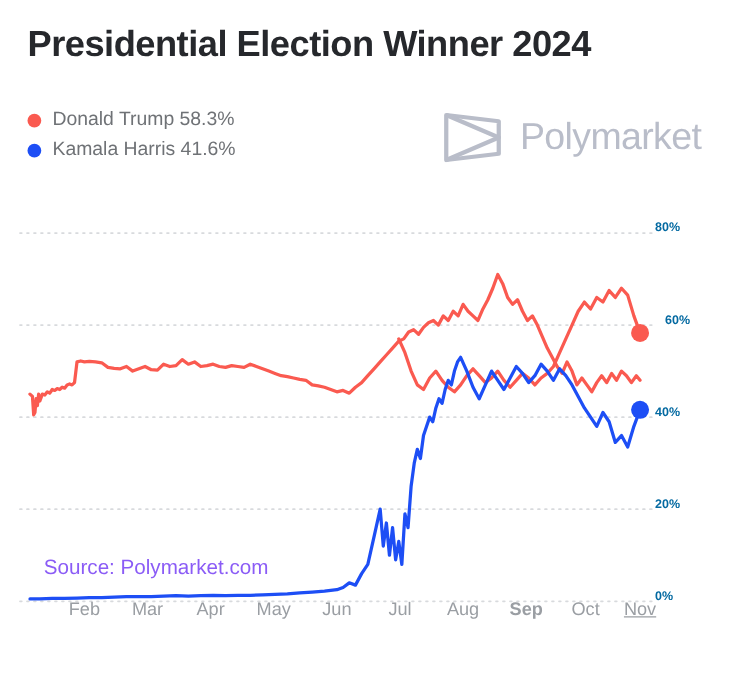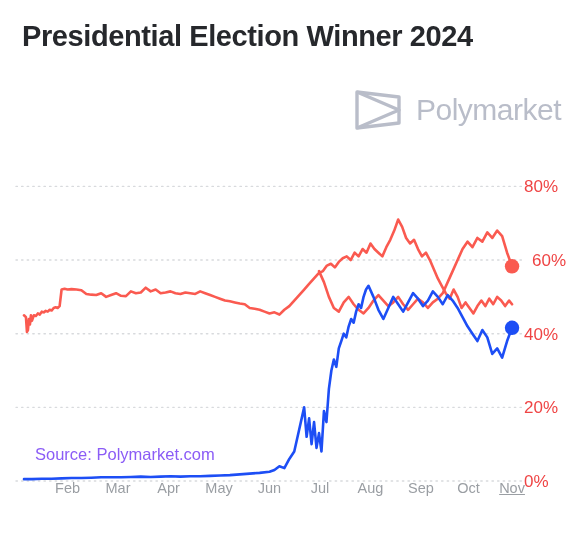--- a/index.html
+++ b/index.html
@@ -78,23 +78,24 @@
   .plot svg { display: block; }
   .y-axis {
     position: absolute;
     left: 512px;
     top: 160px;
     width: 70px;
     height: 335px;
   }
   .y-tick {
     position: absolute;
-    font-size: 17px;
-    color: #ef4444;
+    font-size: 10px;
+    color: #0369a1;
     white-space: nowrap;
+    font-weight: bold;
   }
   .x-axis {
     position: absolute;
     left: 0;
     top: 480px;
     width: 585px;
     height: 30px;
   }
   .x-tick {
     position: absolute;
@@ -116,20 +117,30 @@
     white-space: nowrap;
   }
 </style>
 </head>
 <body>
 
 <div class="card">
 
   <div class="title">Presidential Election Winner 2024</div>
 
+  <div class="legend">
+    <div class="legend-row">
+      <span class="legend-dot" style="background:#FA5A50"></span>
+      <span class="legend-label">Donald Trump 58.3%</span>
+    </div>
+    <div class="legend-row">
+      <span class="legend-dot" style="background:#1D4EF5"></span>
+      <span class="legend-label">Kamala Harris 41.6%</span>
+    </div>
+  </div>
 
   <div class="brand">
     <svg class="brand-mark" width="50" height="44" viewBox="0 0 50 44">
       <g fill="none" stroke="#b9bdc9" stroke-width="3.4" stroke-linejoin="round">
         <path d="M3 4 L45 9 L45 35 L3 40 Z"></path>
         <path d="M3 4 L45 22 L3 40"></path>
       </g>
     </svg>
     <span class="brand-name">Polymarket</span>
   </div>
@@ -163,20 +174,20 @@
       <div class="y-tick" style="top: 17.4118px; left: 12px;">80%</div>
     </div>
   <div class="x-axis" id="x-axis">
       <div class="x-tick" style="left: 67.54px;">Feb</div>
       <div class="x-tick" style="left: 118.03px; text-align: right;">Mar</div>
       <div class="x-tick" style="left: 168.52px;">Apr</div>
       <div class="x-tick" style="left: 219.01px;">May</div>
       <div class="x-tick" style="left: 269.5px;">Jun</div>
       <div class="x-tick" style="left: 319.99px;">Jul</div>
       <div class="x-tick" style="left: 370.48px;">Aug</div>
-      <div class="x-tick" style="left: 420.97px;">Sep</div>
+      <div class="x-tick" style="left: 420.97px; font-weight: bold;">Sep</div>
       <div class="x-tick" style="left: 468.49px;">Oct</div>
       <div class="x-tick" style="left: 512.05px; text-decoration: underline;">Nov</div>
     </div>
 
   <div class="source">Source: Polymarket.com</div>
 
 </div>
 
 </body></html>

